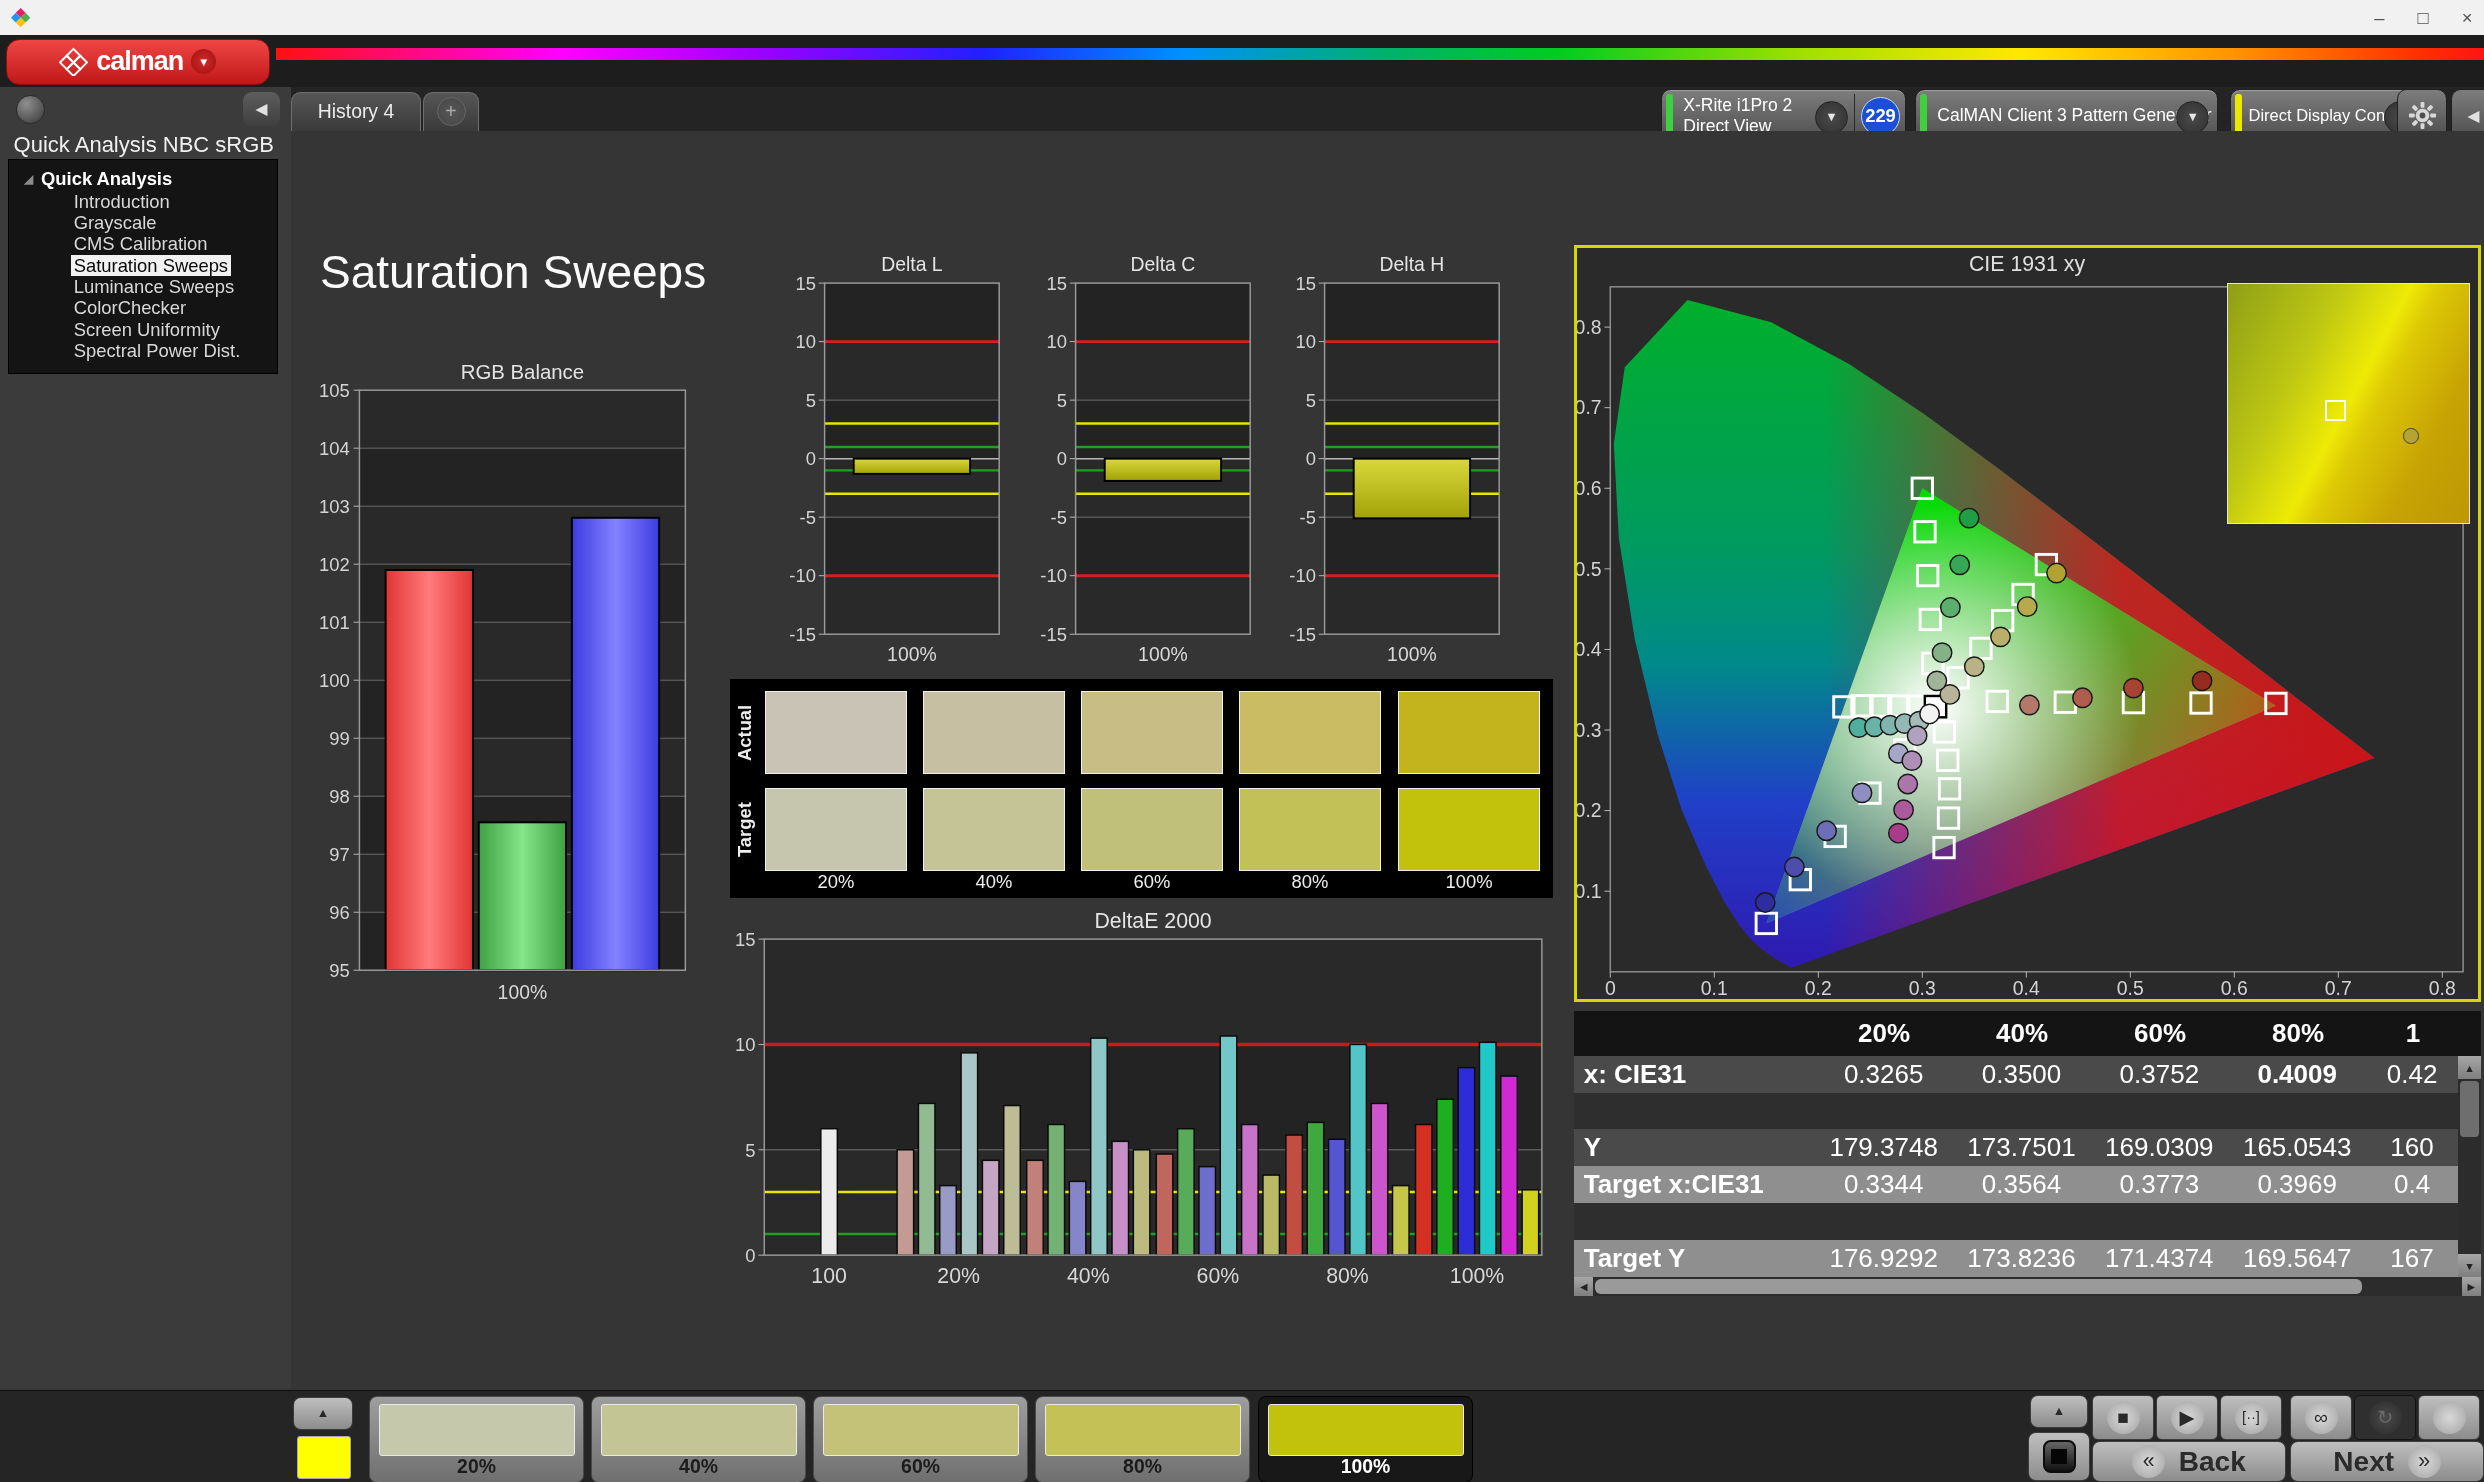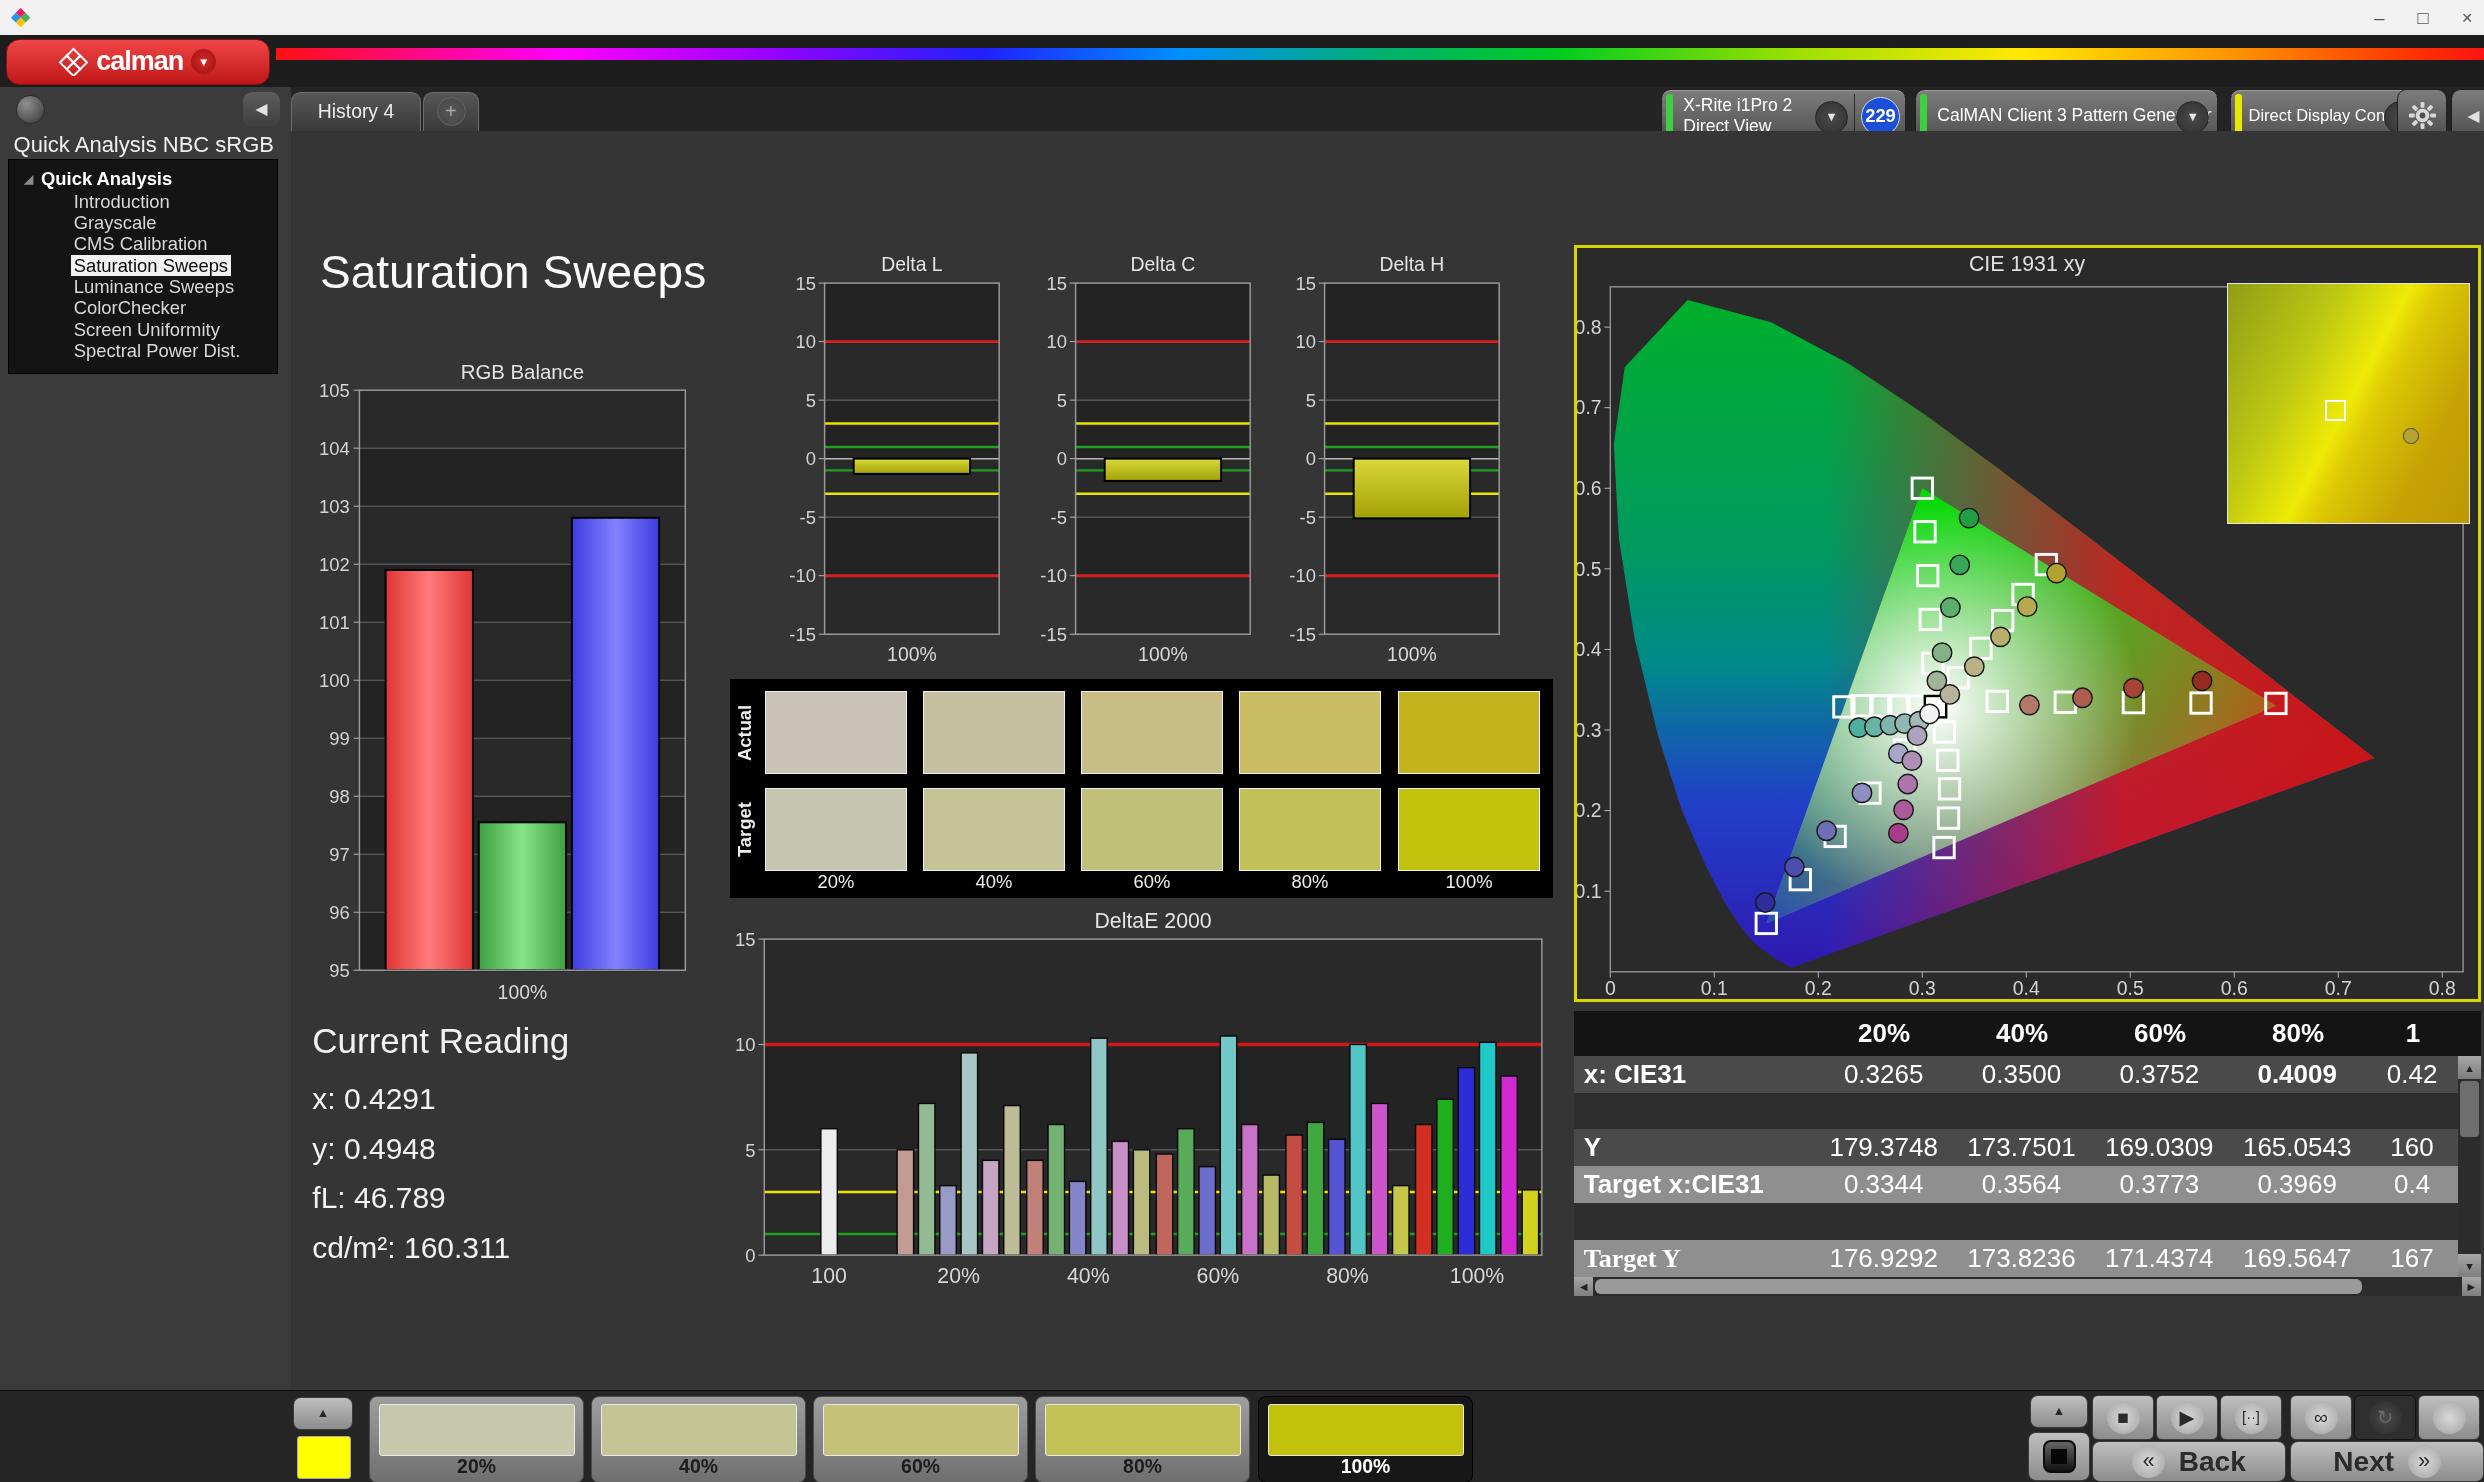--- a/index.html
+++ b/index.html
@@ -477,27 +477,20 @@
         <rect x="713.6666666666666" y="221.25333333333336" width="17" height="134.74666666666664" fill="#d32f22" stroke="#0a0a0a" stroke-width="1.5"></rect>
         <rect x="735.6666666666666" y="195.17333333333332" width="17" height="160.82666666666668" fill="#1fae1f" stroke="#0a0a0a" stroke-width="1.5"></rect>
         <rect x="757.6666666666666" y="162.57333333333332" width="17" height="193.42666666666668" fill="#2d2dd8" stroke="#0a0a0a" stroke-width="1.5"></rect>
         <rect x="779.6666666666666" y="136.49333333333334" width="17" height="219.50666666666666" fill="#20c8c8" stroke="#0a0a0a" stroke-width="1.5"></rect>
         <rect x="801.6666666666666" y="171.26666666666668" width="17" height="184.73333333333332" fill="#d22ad2" stroke="#0a0a0a" stroke-width="1.5"></rect>
         <rect x="823.6666666666666" y="288.62666666666667" width="17" height="67.37333333333333" fill="#d2d21e" stroke="#0a0a0a" stroke-width="1.5"></rect>
         <text x="777.1666666666666" y="385" font-size="22" fill="#d8d8d8" text-anchor="middle" font-weight="normal">100%</text>
         <rect x="42" y="30" width="802" height="326" fill="none" stroke="#9a9a9a" stroke-width="1.5"></rect>
       </svg>
 
-    <div class="cur">
-      <div class="h">Current Reading</div>
-      <div class="v">x: 0.4291</div>
-      <div class="v">y: 0.4948</div>
-      <div class="v">fL: 46.789</div>
-      <div class="v">cd/m²: 160.311</div>
-    </div>
 
     <div class="ciepanel">
       <svg id="cie-svg" width="900" height="749" viewBox="0 0 927 772">
           <text x="463.5" y="24" font-size="22" fill="#e0e0e0" text-anchor="middle" font-weight="normal">CIE 1931 xy</text>
           <rect x="34" y="40" width="879" height="706" fill="#2a2a2a" stroke="#909090" stroke-width="1.5"></rect>
           <line x1="34" y1="746" x2="34" y2="752" stroke="#bbb"></line>
           <text x="34" y="770" font-size="20" fill="#d4d4d4" text-anchor="middle" font-weight="normal">0</text>
           <line x1="141.1951219512195" y1="746" x2="141.1951219512195" y2="752" stroke="#bbb"></line>
           <text x="141.1951219512195" y="770" font-size="20" fill="#d4d4d4" text-anchor="middle" font-weight="normal">0.1</text>
           <line x1="28" y1="662.9411764705883" x2="34" y2="662.9411764705883" stroke="#bbb"></line>
@@ -672,21 +665,21 @@
         </div>
         <div class="trow" style="top: 155px; background: rgb(143, 143, 143);">
           <div class="tcell" style="width: 241px; justify-content: flex-start; padding-left: 9.7px; font-weight: bold;">Target x:CIE31</div>
           <div class="tcell" style="width: 138px;">0.3344</div>
           <div class="tcell" style="width: 138px;">0.3564</div>
           <div class="tcell" style="width: 138px;">0.3773</div>
           <div class="tcell" style="width: 138px;">0.3969</div>
           <div class="tcell" style="width: 92px;">0.4</div>
         </div>
         <div class="trow" style="top: 229px; background: rgb(143, 143, 143);">
-          <div class="tcell" style="width: 241px; justify-content: flex-start; padding-left: 9.7px; font-weight: bold; font-family: Liberation Serif, serif;">Target Y</div>
+          <div class="tcell" style="width: 241px; justify-content: flex-start; padding-left: 9.7px; font-weight: bold;">Target Y</div>
           <div class="tcell" style="width: 138px;">176.9292</div>
           <div class="tcell" style="width: 138px;">173.8236</div>
           <div class="tcell" style="width: 138px;">171.4374</div>
           <div class="tcell" style="width: 138px;">169.5647</div>
           <div class="tcell" style="width: 92px;">167</div>
         </div>
         <div class="vscroll">
           <div class="sbtn" style="top:0;">▲</div>
           <div style="position:absolute;top:25px;left:1.9px;width:19.4px;height:56px;background:#6e6e6e;border-radius:3.9px;"></div>
           <div class="sbtn" style="bottom:0;">▼</div>

